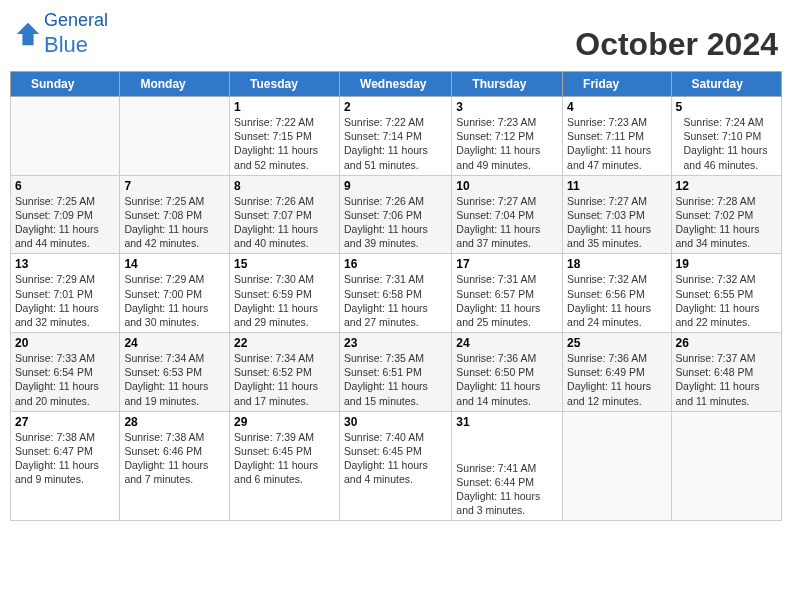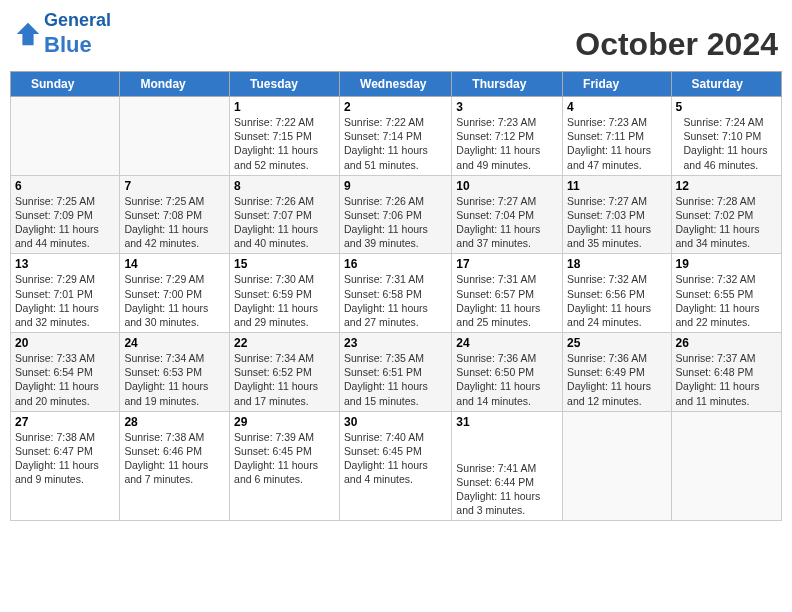--- a/index.html
+++ b/index.html
@@ -16,21 +16,21 @@
       align-items: flex-start;
       margin-bottom: 8px;
       padding: 0 4px;
     }
     .logo {
       display: flex;
       align-items: center;
     }
     .logo-text {
       font-size: 18px;
-      font-weight: bold;
+      font-weight: normal;
       color: #333;
       line-height: 1.2;
     }
     .logo-text span {
       color: #1a5fa8;
     }
     .logo-icon {
       width: 28px;
       height: 28px;
       margin-right: 2px;

